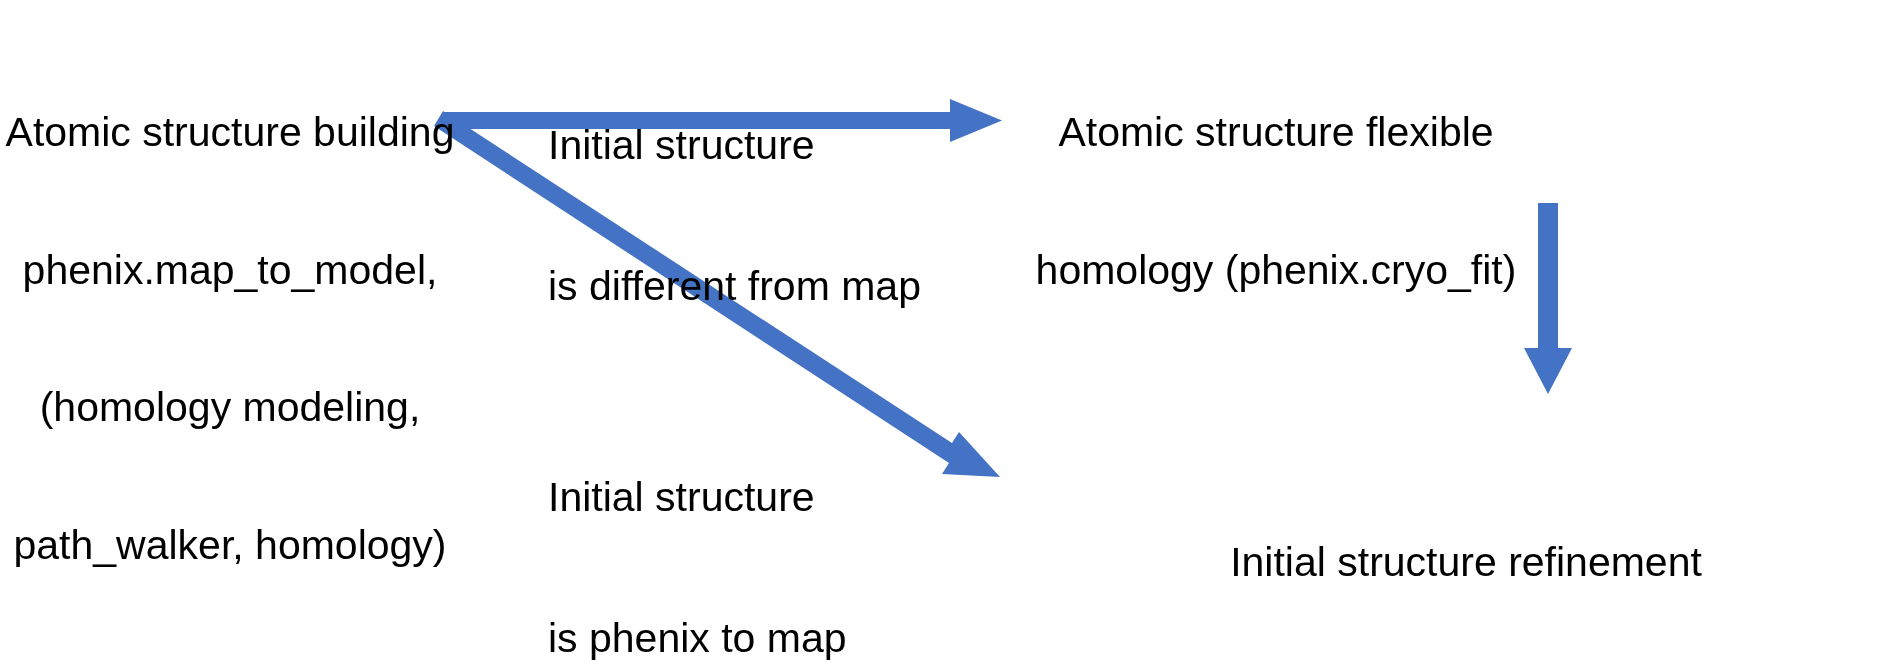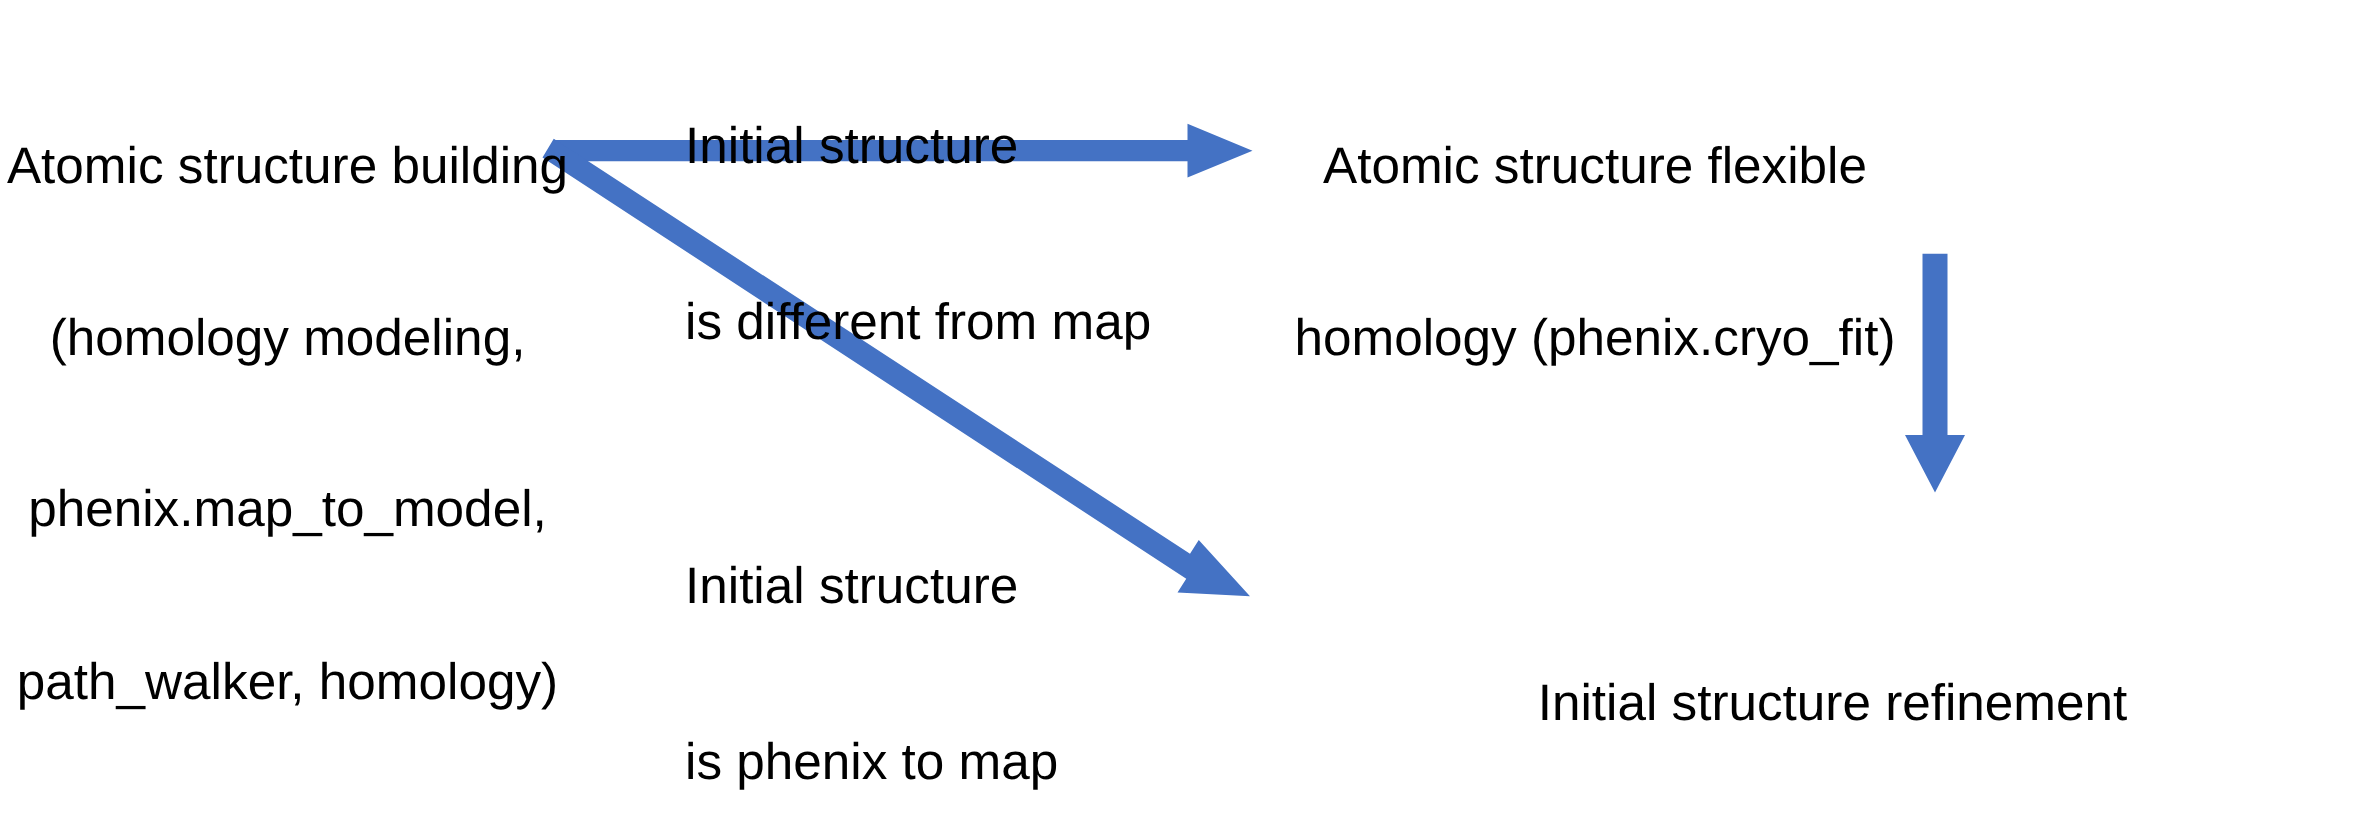--- a/index.html
+++ b/index.html
@@ -32,20 +32,21 @@
     color: #000000;
     white-space: pre;
   }
   .edge-label {
     position: absolute;
     text-align: left;
     line-height: 1.14;
     font-size: 41px;
     color: #000000;
     white-space: pre;
+    margin-top: 29px;
   }
   .ital {
   }
   .line {
     display: block;
   }
 
   
   #node-building      { left: 0px;    top: 18px;  width: 460px; text-align: center; }
   #node-flexible-fit  { left: 1026px; top: 18px;  width: 500px; }
@@ -76,22 +77,22 @@
                L 434 126 Z" fill="#4472c4"></path>
     </g>
 
     <g>
       <path d="M 1538 203 L 1558 203 L 1558 348 L 1572 348 L 1548 394 L 1524 348 L 1538 348 Z" fill="#4472c4"></path>
     </g>
   </svg>
 
   <div class="node" id="node-building">
     <span class="line">Atomic structure building</span>
+    <span class="line ital">phenix.map_to_model,</span>
     <span class="line">(homology modeling,</span>
-    <span class="line ital">phenix.map_to_model,</span>
     <span class="line"><span class="ital">path_walker, homology</span><span>)</span></span>
   </div>
 
   <div class="edge-label" id="label-different">
     <span class="line">Initial structure</span>
     <span class="line">is different from map</span>
   </div>
 
   <div class="edge-label" id="label-similar">
     <span class="line">Initial structure</span>

